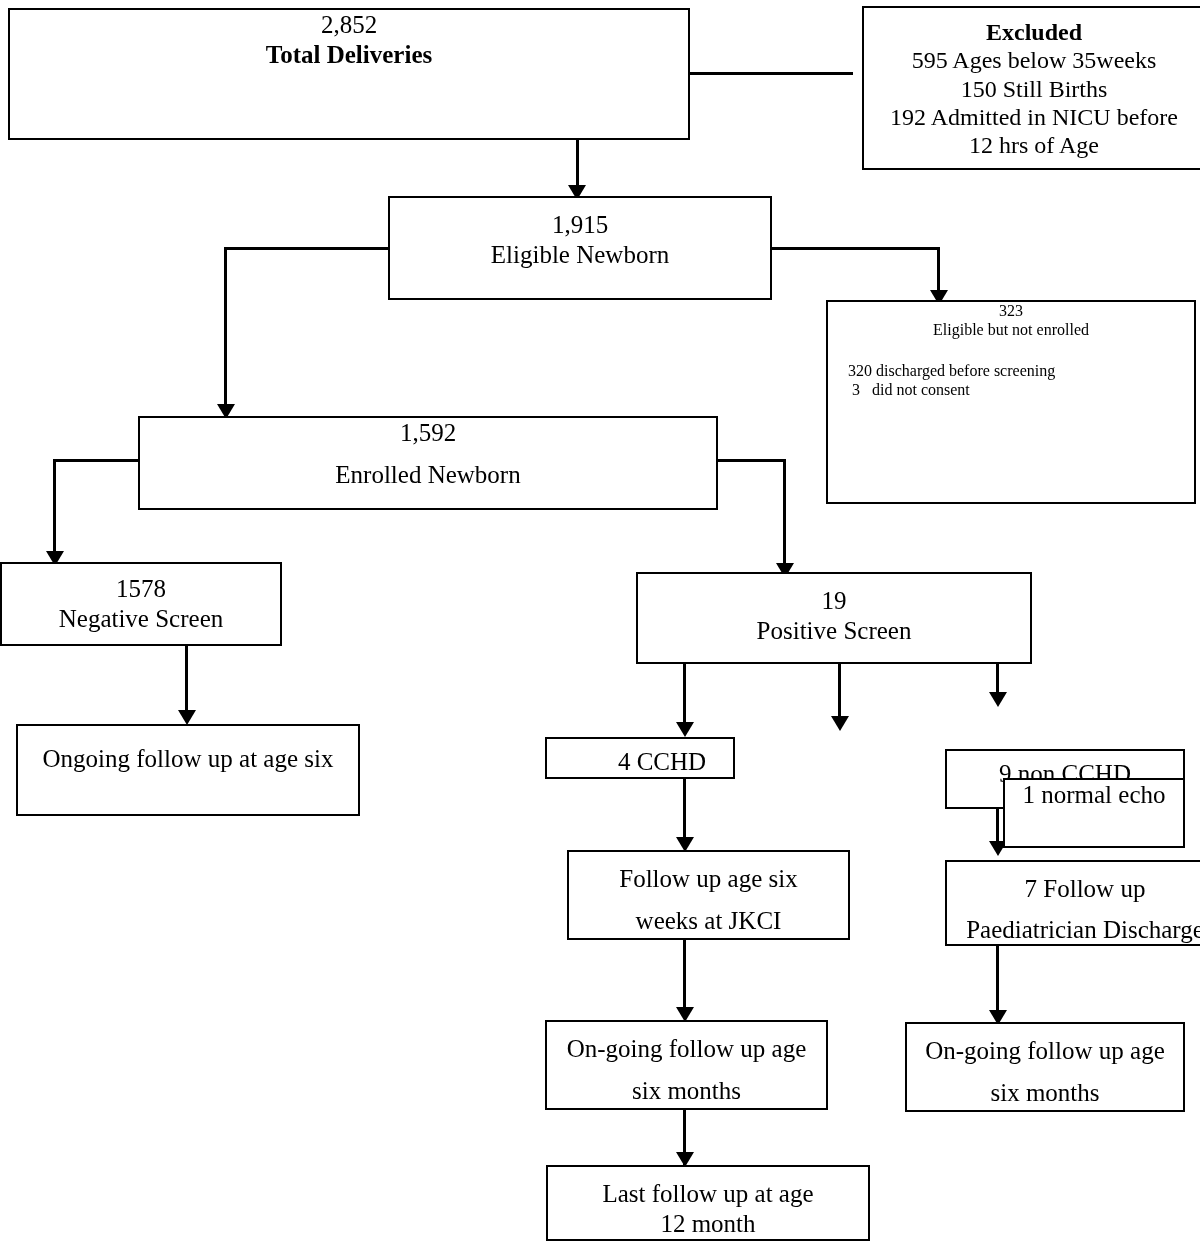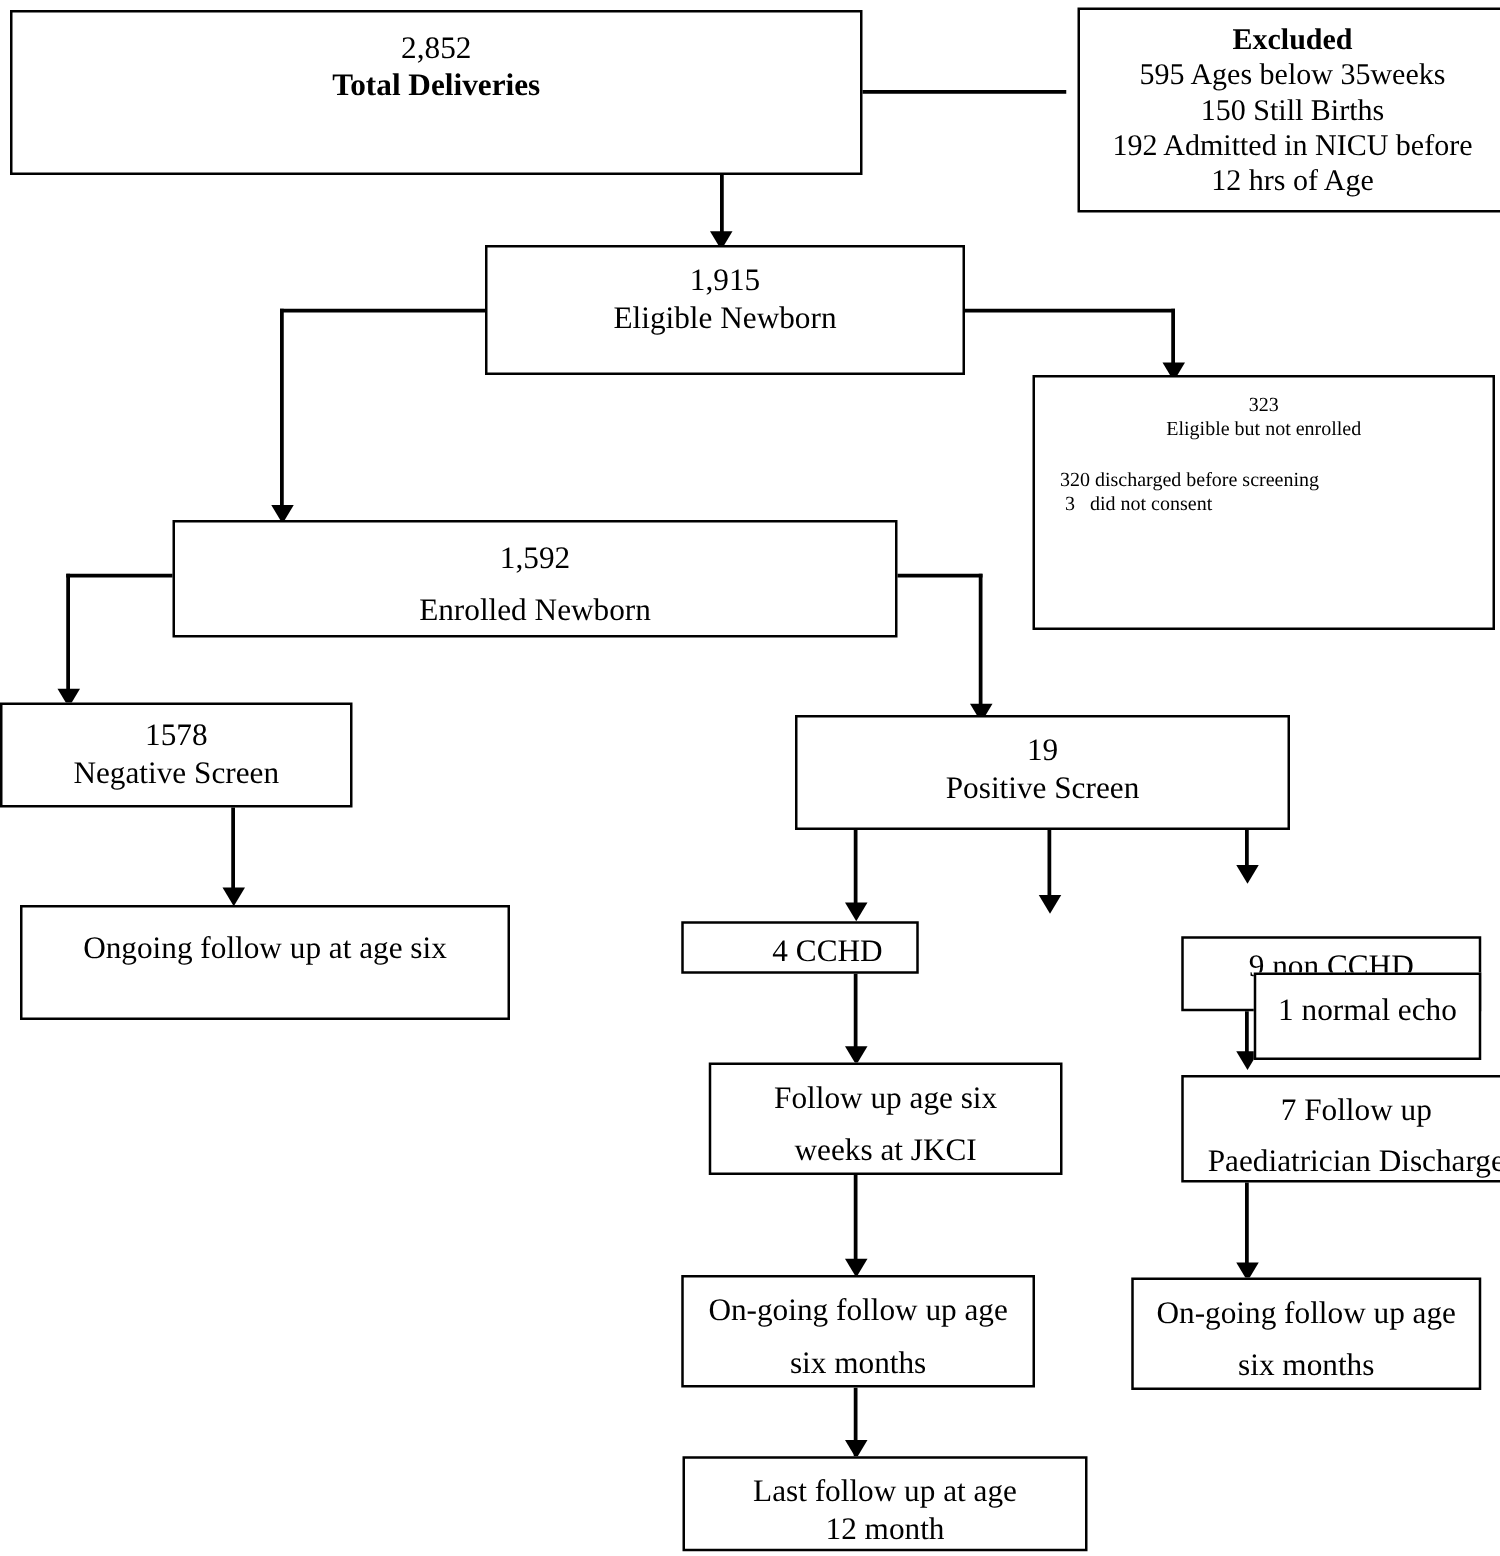--- a/index.html
+++ b/index.html
@@ -23,21 +23,21 @@
     text-align:center;
     line-height:1.18;
     font-size:25px;
     z-index:5;
   }
   .box .ln{display:block;white-space:pre;}
   .b{font-weight:bold;}
   .pad8{padding-top:8px;}
   .pad10{padding-top:10px;}
   .pad12{padding-top:12px;}
-  .pad14{padding-top:14px;font-family:Liberation Serif, serif;}
+  .pad14{font-family:Liberation Serif, serif;}
   .pad18{padding-top:18px;}
   .gap{height:22px;}
   .gap-sm{height:12px;}
   .line{position:absolute;background:#000;z-index:2;}
   .hline{height:2.5px;}
   .vline{width:2.5px;}
   .arrow{
     position:absolute;
     width:0;height:0;
     border-left:9px solid transparent;
@@ -129,21 +129,21 @@
     <span class="ln">1,592</span>
     <span class="gap-sm"></span>
     <span class="ln">Enrolled Newborn</span>
   </div>
 
   <div class="box pad10" style="left:0px;top:562px;width:282px;height:84px;">
     <span class="ln">1578</span>
     <span class="ln">Negative Screen</span>
   </div>
 
-  <div class="box pad18" style="left:16px;top:724px;width:392px;height:92px;">
+  <div class="box pad18" style="left:16px;top:724px;width:344px;height:92px;">
     <span class="ln">Ongoing follow up at age six</span>
   </div>
 
   <div class="box pad12" style="left:636px;top:572px;width:396px;height:92px;">
     <span class="ln">19</span>
     <span class="ln">Positive Screen</span>
   </div>
 
   <div class="box pad8" style="left:545px;top:737px;width:190px;height:42px;padding-left:44px;">
     <span class="ln">4 CCHD</span>

